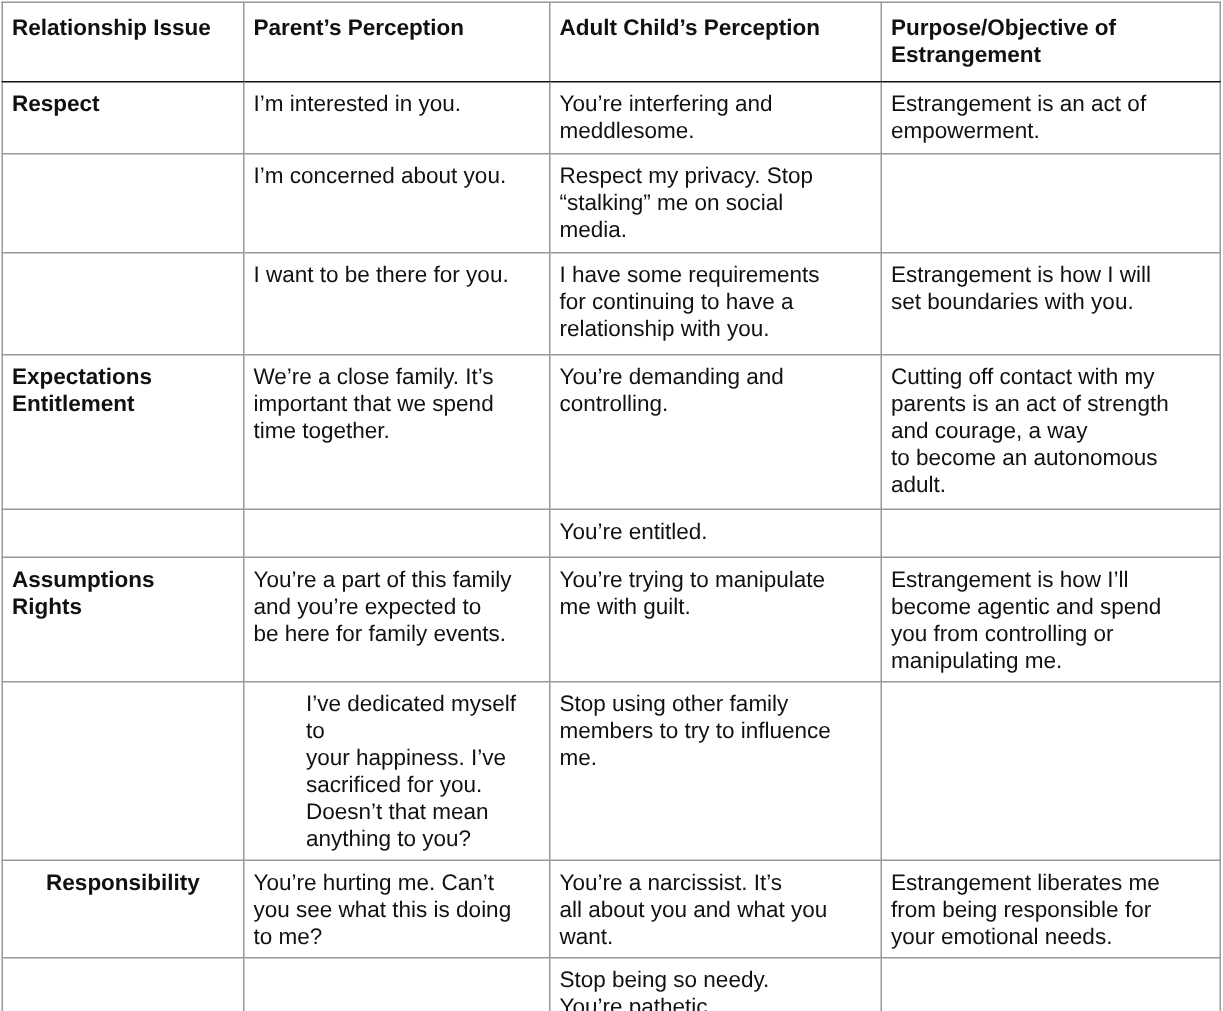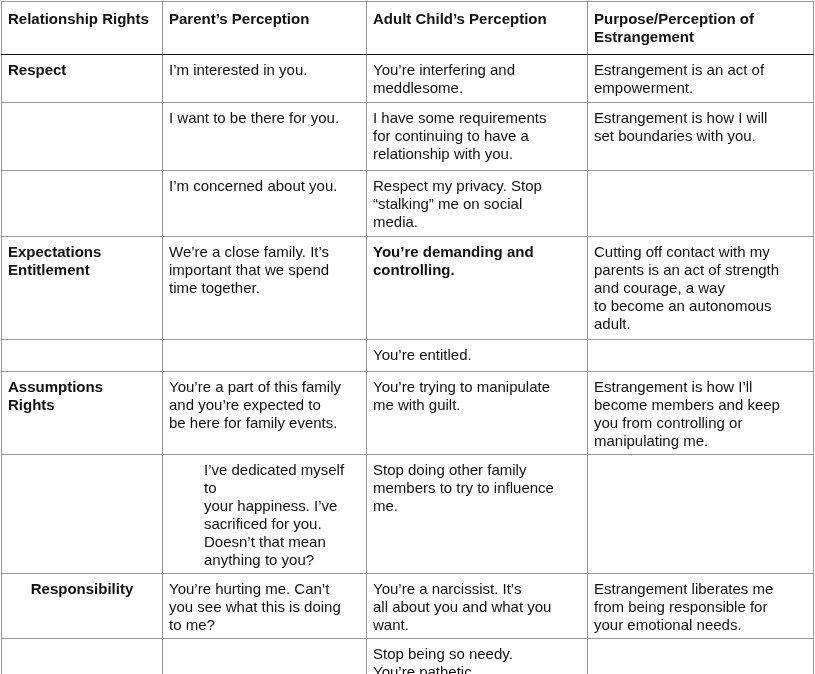--- a/index.html
+++ b/index.html
@@ -16,60 +16,60 @@
 
 <table>
   <colgroup>
       <col class="c1">
       <col class="c2">
       <col class="c3">
       <col class="c4">
     </colgroup>
   <thead>
     <tr>
-      <th>Relationship Rights</th>
+      <th>Relationship Issue</th>
       <th>Parent’s Perception</th>
       <th>Adult Child’s Perception</th>
-      <th>Purpose/Perception  of
+      <th>Purpose/Objective  of
 Estrangement</th>
     </tr>
   </thead>
   <tbody id="tbody">
       <tr>
         <td class="issue" style="height: 37px;">Respect</td>
         <td style="height: 37px;">I’m interested in you.</td>
         <td style="height: 37px;">You’re interfering and
 meddlesome.</td>
         <td style="height: 37px;">Estrangement is an act of
 empowerment.</td>
       </tr>
       <tr>
+        <td class="issue" style="height: 55px;"></td>
+        <td style="height: 55px;">I’m concerned about you.</td>
+        <td style="height: 55px;">Respect my privacy.  Stop
+“stalking” me on social
+media.</td>
+        <td style="height: 55px;"></td>
+      </tr>
+      <tr>
         <td class="issue" style="height: 57px;"></td>
         <td style="height: 57px;">I want to be there for you.</td>
         <td style="height: 57px;">I have some requirements
 for continuing to have a
 relationship with you.</td>
         <td style="height: 57px;">Estrangement is how I will
 set boundaries with you.</td>
       </tr>
-      <tr>
-        <td class="issue" style="height: 55px;"></td>
-        <td style="height: 55px;">I’m concerned about you.</td>
-        <td style="height: 55px;">Respect my privacy.  Stop
-“stalking” me on social
-media.</td>
-        <td style="height: 55px;"></td>
-      </tr>
       <tr class="group-start">
         <td class="issue" style="height: 92px;">Expectations
 Entitlement</td>
         <td style="height: 92px; margin-left: 15px;">We’re a close family.  It’s
 important that we spend
 time together.</td>
-        <td style="height: 92px; font-weight: bold;">You’re demanding and
+        <td style="height: 92px;">You’re demanding and
 controlling.</td>
         <td style="height: 92px;">Cutting off contact with my
 parents is an act of strength
 and courage,  a way
 to become an autonomous
 adult.</td>
       </tr>
       <tr>
         <td class="issue" style="height: 21px;"></td>
         <td style="height: 21px;"></td>
@@ -78,32 +78,32 @@
       </tr>
       <tr class="group-start">
         <td class="issue" style="height: 72px;">Assumptions
 Rights</td>
         <td style="height: 72px; margin-top: 20px;">You’re a part of this family
 and you’re expected to
 be here for family events.</td>
         <td style="height: 72px; margin-left: 14px;">You’re trying to manipulate
 me with guilt.</td>
         <td style="height: 72px;">Estrangement is how I’ll
-become members and keep
+become agentic and spend
 you from controlling or
 manipulating me.</td>
       </tr>
       <tr>
         <td class="issue" style="height: 93px;"></td>
         <td style="height: 93px; padding-left: 41px;">I’ve dedicated myself to
 your happiness.  I’ve
 sacrificed for you.
 Doesn’t that mean
 anything to you?</td>
-        <td style="height: 93px;">Stop doing other family
+        <td style="height: 93px;">Stop using other family
 members to try to influence
 me.</td>
         <td style="height: 93px;"></td>
       </tr>
       <tr class="group-start">
         <td class="issue" style="height: 54px; text-align: center;">Responsibility</td>
         <td style="height: 54px;">You’re hurting me.  Can’t
 you see what this is doing
 to me?</td>
         <td style="height: 54px; margin-top: 31px;">You’re a narcissist.  It’s

